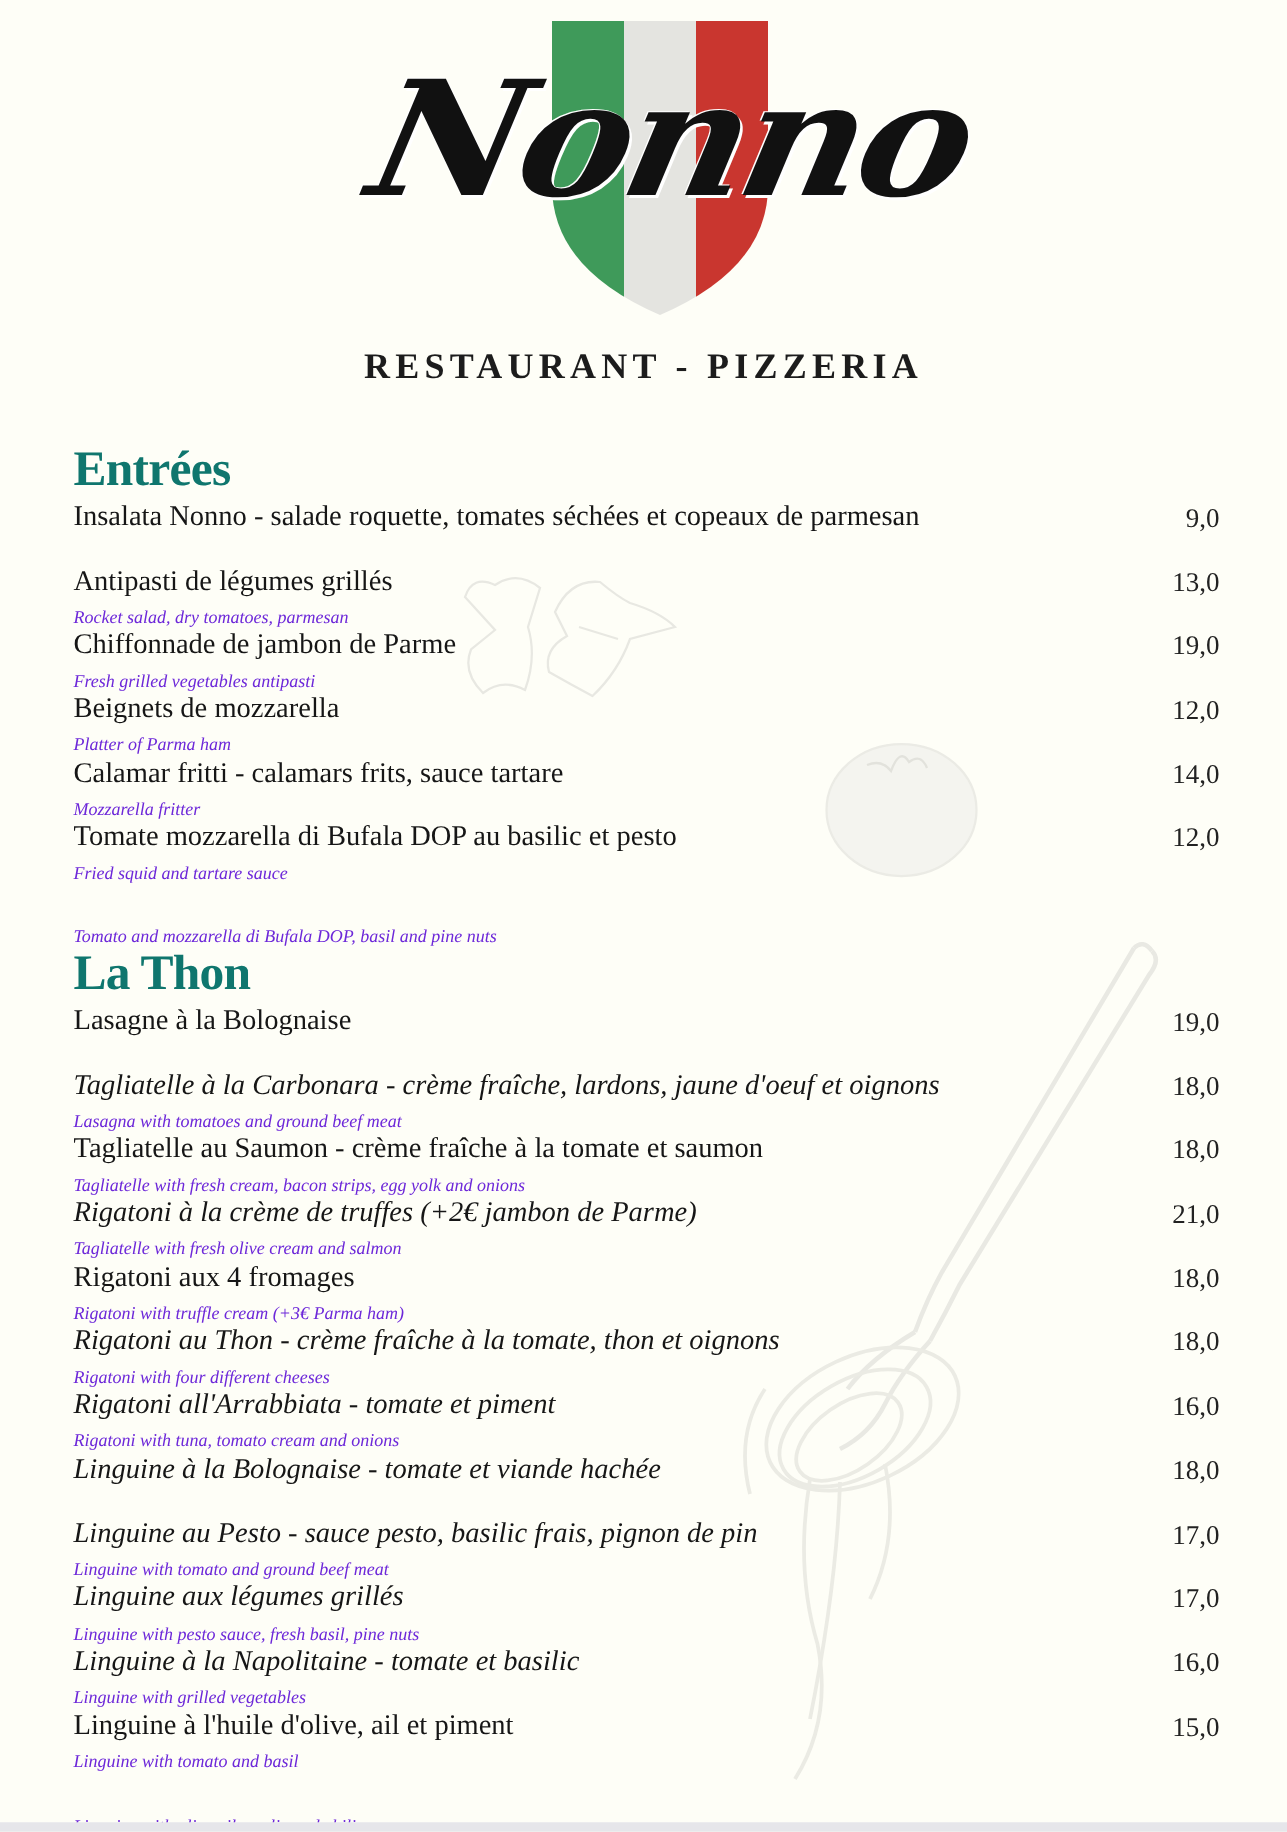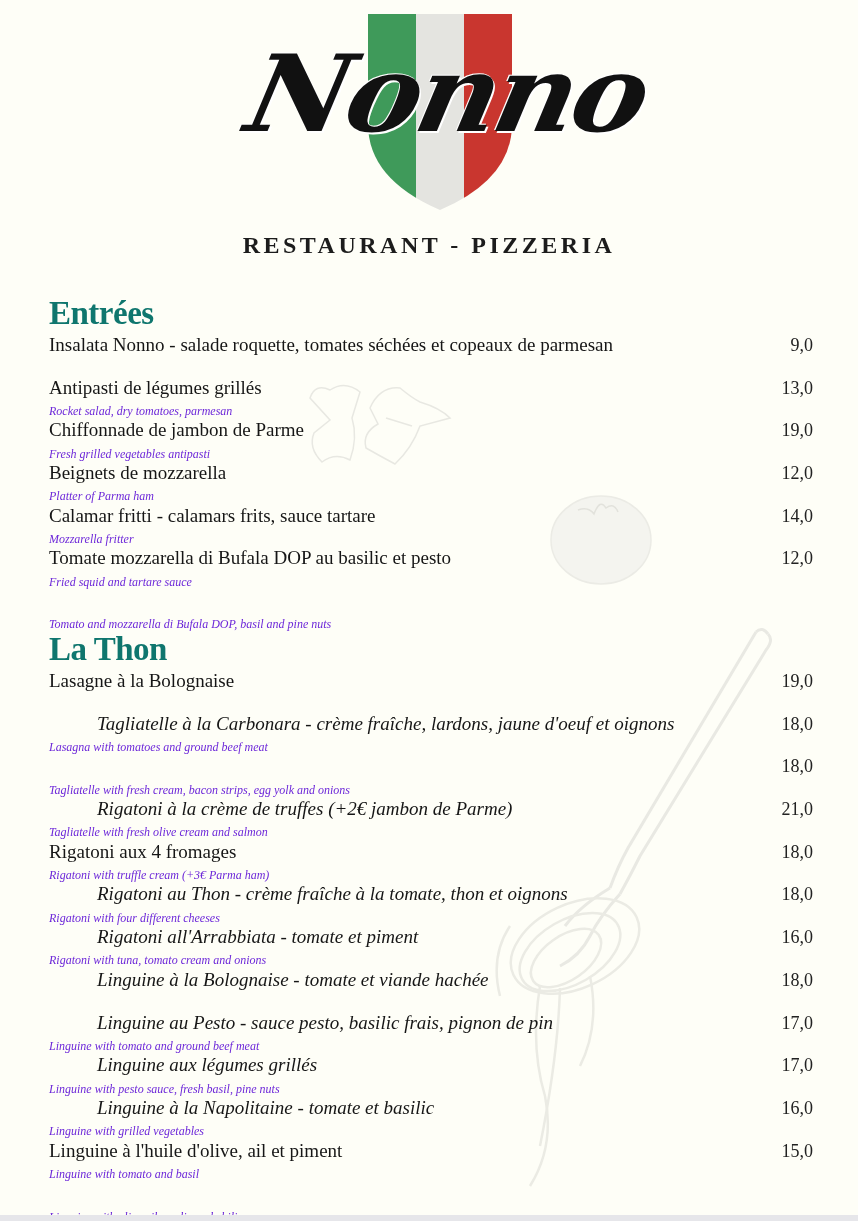--- a/index.html
+++ b/index.html
@@ -39,21 +39,21 @@
       font-family: "Liberation Serif", serif; font-weight: bold;
       font-size: 33px; color: #0f766e; line-height: 40px; margin: 0 0 1px 0;
       letter-spacing: -0.5px;
     }
     .item { position: relative; height: 42.7px; }
     .item-name {
       position: absolute; left: 0; top: 0;
       font-family: "Liberation Serif", serif; font-size: 19px; color: #161616;
       line-height: 22px; white-space: nowrap;
     }
-    .item-name.italic { font-style: italic; margin-left: 48px; }
+    .item-name.italic { font-style: italic; }
     .item-desc {
       position: absolute; left: 0; top: 21px;
       font-family: "Liberation Serif", serif; font-style: italic;
       font-size: 12px; color: #6d28d9; line-height: 18px; white-space: nowrap; margin-top: 47px;
     }
     .item-price {
       position: absolute; right: 4px; top: 0;
       font-family: "Liberation Serif", serif; font-size: 18px; color: #222;
       line-height: 22px;
     }
@@ -154,20 +154,21 @@
     <div class="item-name">Lasagne à la Bolognaise</div>
     <div class="item-desc">Lasagna with tomatoes and ground beef meat</div>
     <div class="item-price">19,0</div>
   </div>
         <div class="item">
     <div class="item-name italic">Tagliatelle à la Carbonara - crème fraîche, lardons, jaune d'oeuf et oignons</div>
     <div class="item-desc">Tagliatelle with fresh cream, bacon strips, egg yolk and onions</div>
     <div class="item-price">18,0</div>
   </div>
         <div class="item">
+    <div class="item-name">Tagliatelle au Saumon - crème fraîche à la tomate et saumon</div>
     <div class="item-desc">Tagliatelle with fresh olive cream and salmon</div>
     <div class="item-price">18,0</div>
   </div>
         <div class="item">
     <div class="item-name italic">Rigatoni à la crème de truffes (+2€ jambon de Parme)</div>
     <div class="item-desc">Rigatoni with truffle cream (+3€ Parma ham)</div>
     <div class="item-price">21,0</div>
   </div>
         <div class="item">
     <div class="item-name">Rigatoni aux 4 fromages</div>

